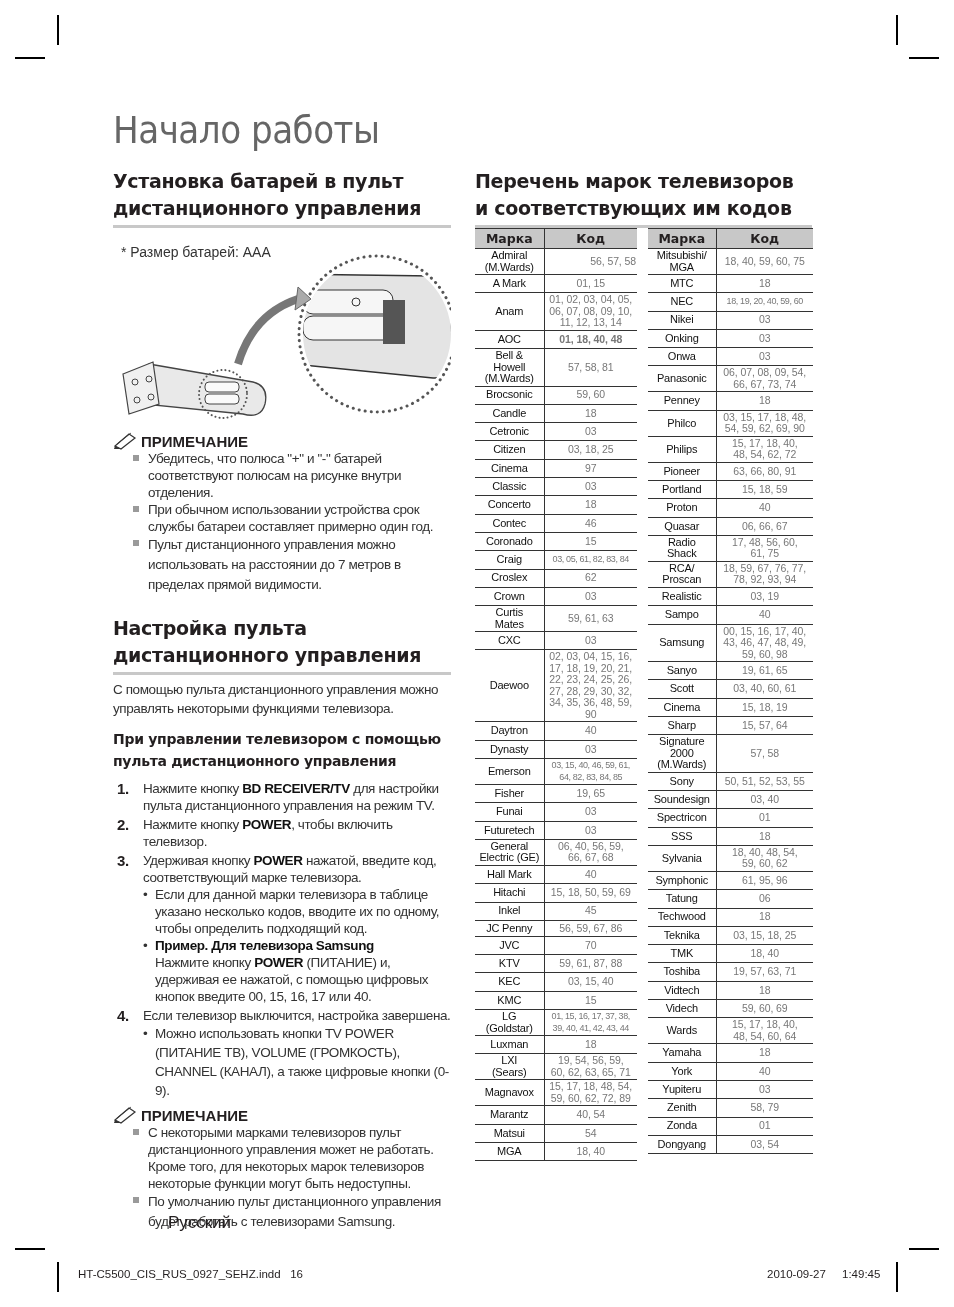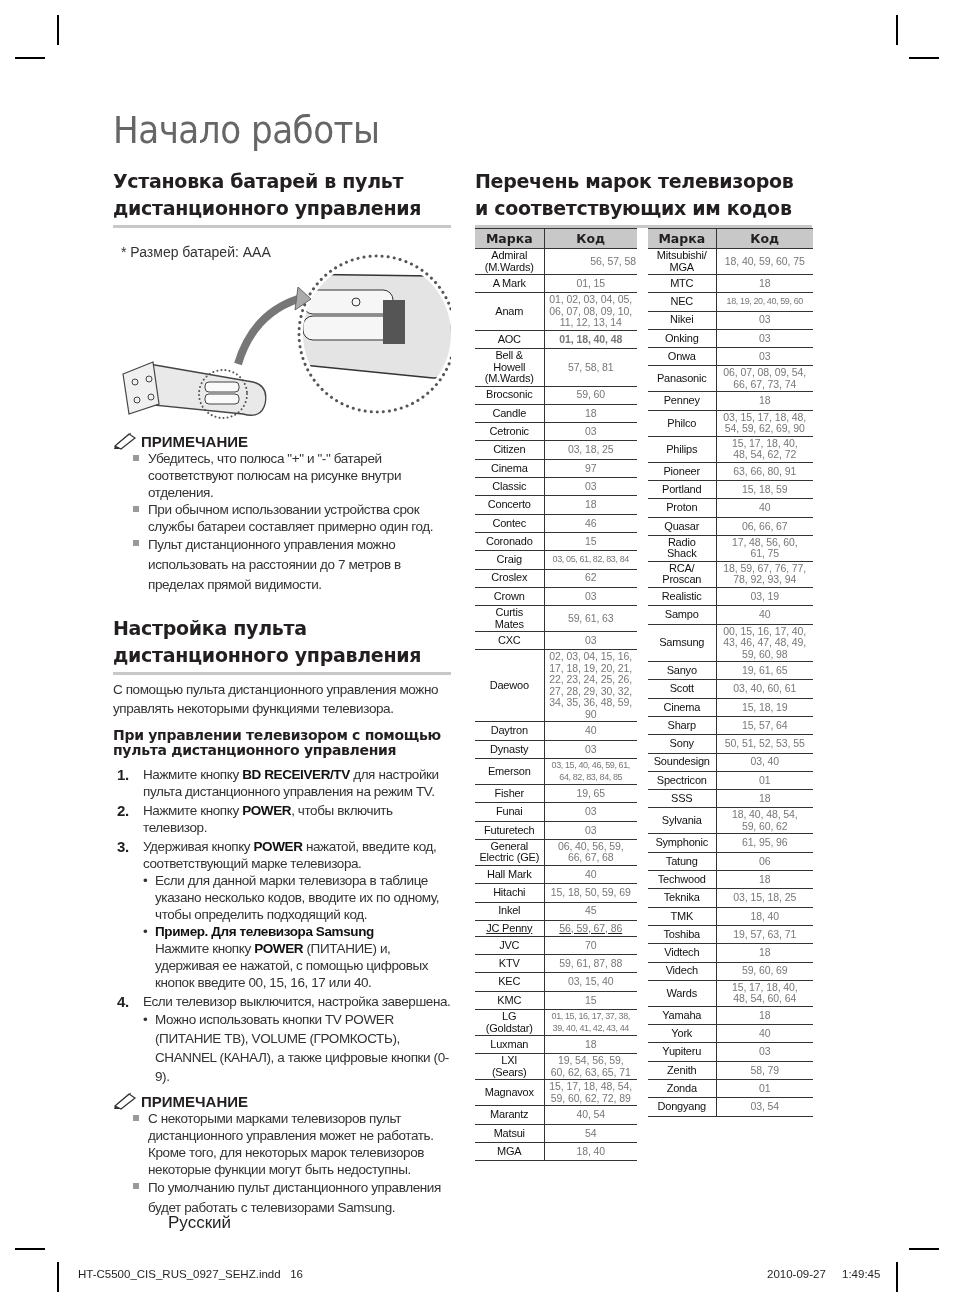--- a/index.html
+++ b/index.html
@@ -17,21 +17,21 @@
   .page-title span { font-weight: normal; color: #666; }
 
   .h2 {
     font-family: "DejaVu Sans", sans-serif; font-weight: bold;
     font-size: 19px; line-height: 27px; color: #231f20;
     padding-bottom: 3px; border-bottom: 3px solid #c8c8c8;
     letter-spacing: -0.3px;
   }
   .h3 {
     font-family: "DejaVu Sans", sans-serif; font-weight: bold;
-    font-size: 14px; line-height: 15px; color: #231f20;
+    font-size: 14px; line-height: 22px; color: #231f20;
     letter-spacing: -0.3px;
   }
 
   #left-col { position: absolute; left: 113px; top: 168px; width: 338px; }
   .body-txt { font-size: 13.5px; line-height: 17.5px; color: #333; letter-spacing: -0.4px; }
 
   .battery-note { margin: 16px 0 0 8px; font-size: 14px; color: #333; }
   .battery-figure { position: relative; width: 338px; height: 170px; margin-top: -6px; }
 
   .note-head { display: flex; align-items: center; font-weight: bold; font-size: 15px; color: #231f20; margin-top: 8px; }
@@ -311,21 +311,21 @@
         <td class="c" style="white-space: pre-line;">40</td>
       </tr>
       <tr style="height: 18.3px;">
         <td class="b" style="white-space: pre-line;">Hitachi</td>
         <td class="c" style="white-space: pre-line;">15, 18, 50, 59, 69</td>
       </tr>
       <tr style="height: 18.3px;">
         <td class="b" style="white-space: pre-line;">Inkel</td>
         <td class="c" style="white-space: pre-line;">45</td>
       </tr>
-      <tr style="height: 16px; text-decoration: underline;">
+      <tr style="height: 16px;">
         <td class="b" style="white-space: pre-line;">JC Penny</td>
         <td class="c" style="white-space: pre-line;">56, 59, 67, 86</td>
       </tr>
       <tr style="height: 18.3px;">
         <td class="b" style="white-space: pre-line;">JVC</td>
         <td class="c" style="white-space: pre-line;">70</td>
       </tr>
       <tr style="height: 18.3px;">
         <td class="b" style="white-space: pre-line;">KTV</td>
         <td class="c" style="white-space: pre-line;">59, 61, 87, 88</td>
@@ -477,20 +477,26 @@
         <td class="c" style="white-space: pre-line;">03, 40, 60, 61</td>
       </tr>
       <tr style="height: 18.3px;">
         <td class="b" style="white-space: pre-line;">Cinema</td>
         <td class="c" style="white-space: pre-line;">15, 18, 19</td>
       </tr>
       <tr style="height: 18.3px;">
         <td class="b" style="white-space: pre-line;">Sharp</td>
         <td class="c" style="white-space: pre-line;">15, 57, 64</td>
       </tr>
+      <tr style="height: 37px;">
+        <td class="b" style="white-space: pre-line;">Signature
+2000
+(M.Wards)</td>
+        <td class="c" style="white-space: pre-line;">57, 58</td>
+      </tr>
       <tr style="height: 18.3px;">
         <td class="b" style="white-space: pre-line;">Sony</td>
         <td class="c" style="white-space: pre-line;">50, 51, 52, 53, 55</td>
       </tr>
       <tr style="height: 18.3px;">
         <td class="b" style="white-space: pre-line;">Soundesign</td>
         <td class="c" style="white-space: pre-line;">03, 40</td>
       </tr>
       <tr style="height: 18.3px;">
         <td class="b" style="white-space: pre-line;">Spectricon</td>

